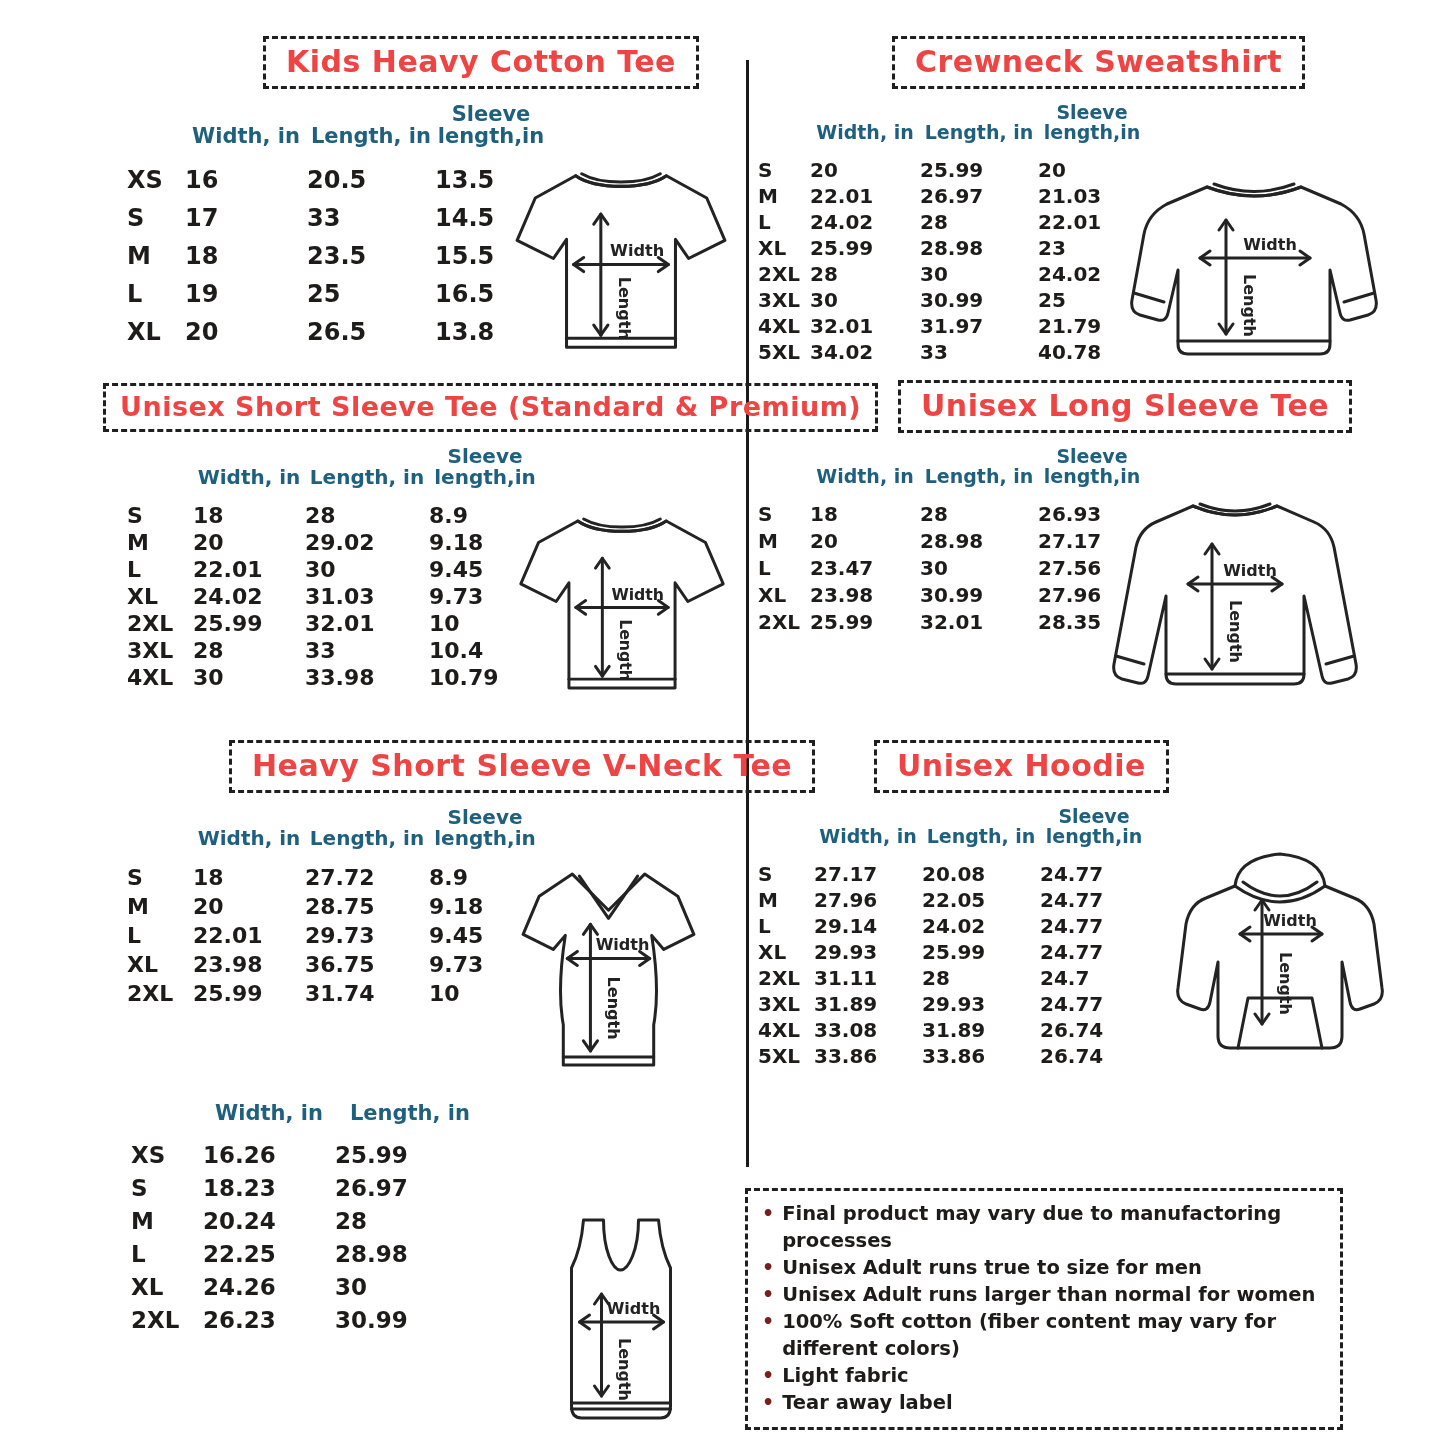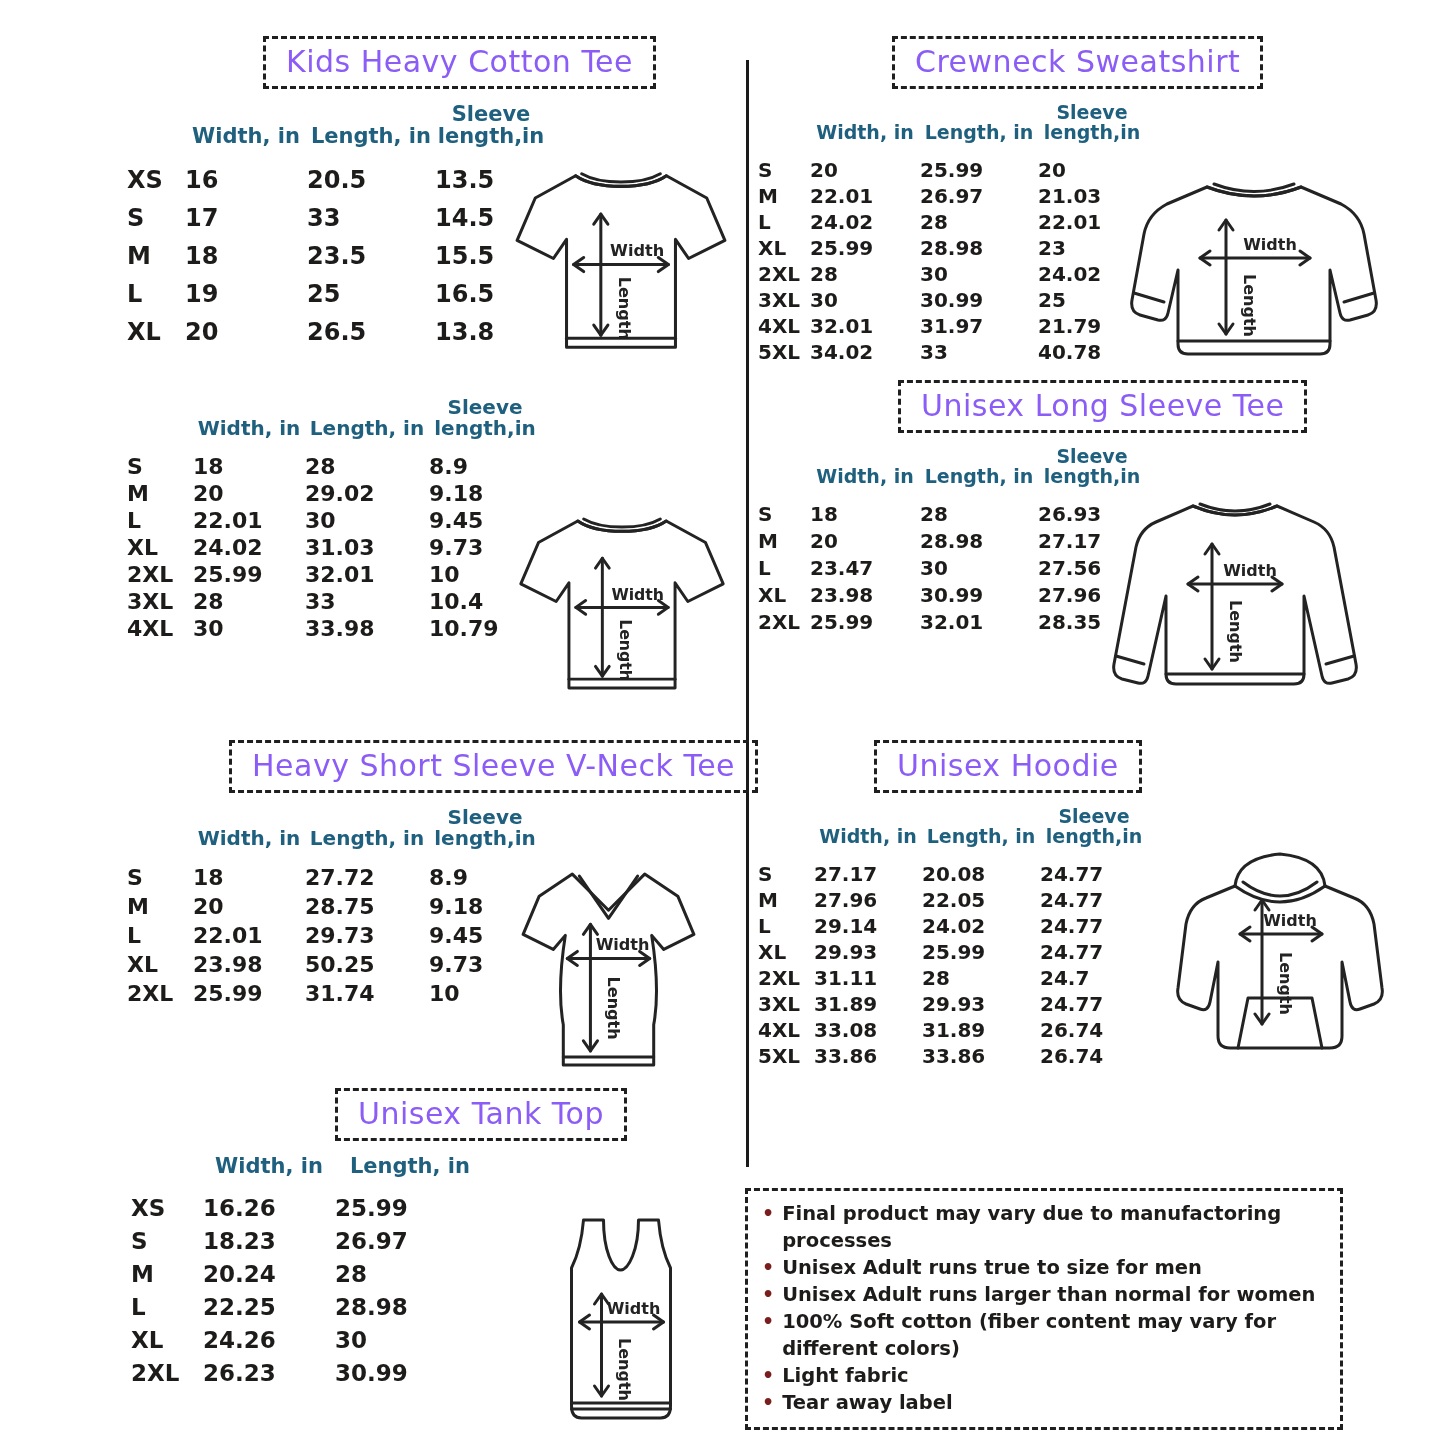--- a/index.html
+++ b/index.html
@@ -7,22 +7,22 @@
     width:1445px;height:1445px;position:relative;overflow:hidden;
     font-family:"DejaVu Sans","Liberation Sans",sans-serif;
     color:#1d1c1a;
   }
   .divider{position:absolute;background:#1a1a1a;}
   .section{position:absolute;}
   .title-box{
     width:fit-content;
     border:3px dashed #1f1f1f;
     padding:5px 20px 7px 20px;
-    font-weight:400;font-size:30px;letter-spacing:.5px;
-    color:#8b5cf6;white-space:nowrap;
+    font-weight:700;font-size:30px;letter-spacing:.5px;
+    color:#ef4444;white-space:nowrap;
   }
   .sec-shortsleeve .title-box{font-size:27px;padding:5px 14px 7px 14px;}
   .tbl{margin-top:14px;}
   .gridrow{display:grid;align-items:center;}
   .th{
     color:#20607f;font-weight:700;text-align:center;
     white-space:pre-line;line-height:1.05;
   }
   .thead{margin-bottom:14px;align-items:end;}
   .td{font-weight:700;text-align:left;}
@@ -236,20 +236,23 @@
       <path d="M96,96 L206,96"></path>
         <path d="M106,89 L96,96 L106,103"></path>
         <path d="M196,89 L206,96 L196,103"></path>
     </g>
     <text class="dlabel" x="166" y="88" text-anchor="middle">Width</text>
     <text class="dlabel" x="140" y="112" transform="rotate(90 140 112)" text-anchor="start">Length</text>
   </svg>
 </div>
 
 <div class="section sec-shortsleeve">
+  <div class="title-box">
+    <span>Unisex Short Sleeve Tee (Standard &amp; Premium)</span>
+  </div>
   <div class="tbl">
     <div class="gridrow thead">
         <div class="th size-col"></div>
         <div class="th">Width, in</div>
         <div class="th">Length, in</div>
         <div class="th">Sleeve
 length,in</div>
       </div>
   <div class="gridrow tr">
         <div class="td size-col">S</div>
@@ -405,21 +408,21 @@
       </div>
       <div class="gridrow tr">
         <div class="td size-col">L</div>
         <div class="td">22.01</div>
         <div class="td">29.73</div>
         <div class="td">9.45</div>
       </div>
       <div class="gridrow tr">
         <div class="td size-col">XL</div>
         <div class="td">23.98</div>
-        <div class="td">50.25</div>
+        <div class="td">36.75</div>
         <div class="td">9.73</div>
       </div>
       <div class="gridrow tr">
         <div class="td size-col">2XL</div>
         <div class="td">25.99</div>
         <div class="td">31.74</div>
         <div class="td">10</div>
       </div>
     </div>
   <svg class="diagram" width="206" height="226" viewBox="0 0 205 225">
@@ -517,23 +520,20 @@
       <path d="M90,94 L172,94"></path>
         <path d="M100,87 L90,94 L100,101"></path>
         <path d="M162,87 L172,94 L162,101"></path>
     </g>
     <text class="dlabel" x="140" y="86" text-anchor="middle">Width</text>
     <text class="dlabel" x="130" y="112" transform="rotate(90 130 112)" text-anchor="start">Length</text>
   </svg>
 </div>
 
 <div class="section sec-tank">
-  <div class="title-box">
-    <span>Unisex Tank Top</span>
-  </div>
   <div class="tbl">
     <div class="gridrow thead">
         <div class="th size-col"></div>
         <div class="th">Width, in</div>
         <div class="th">Length, in</div>
       </div>
   <div class="gridrow tr">
         <div class="td size-col">XS</div>
         <div class="td">16.26</div>
         <div class="td">25.99</div>

